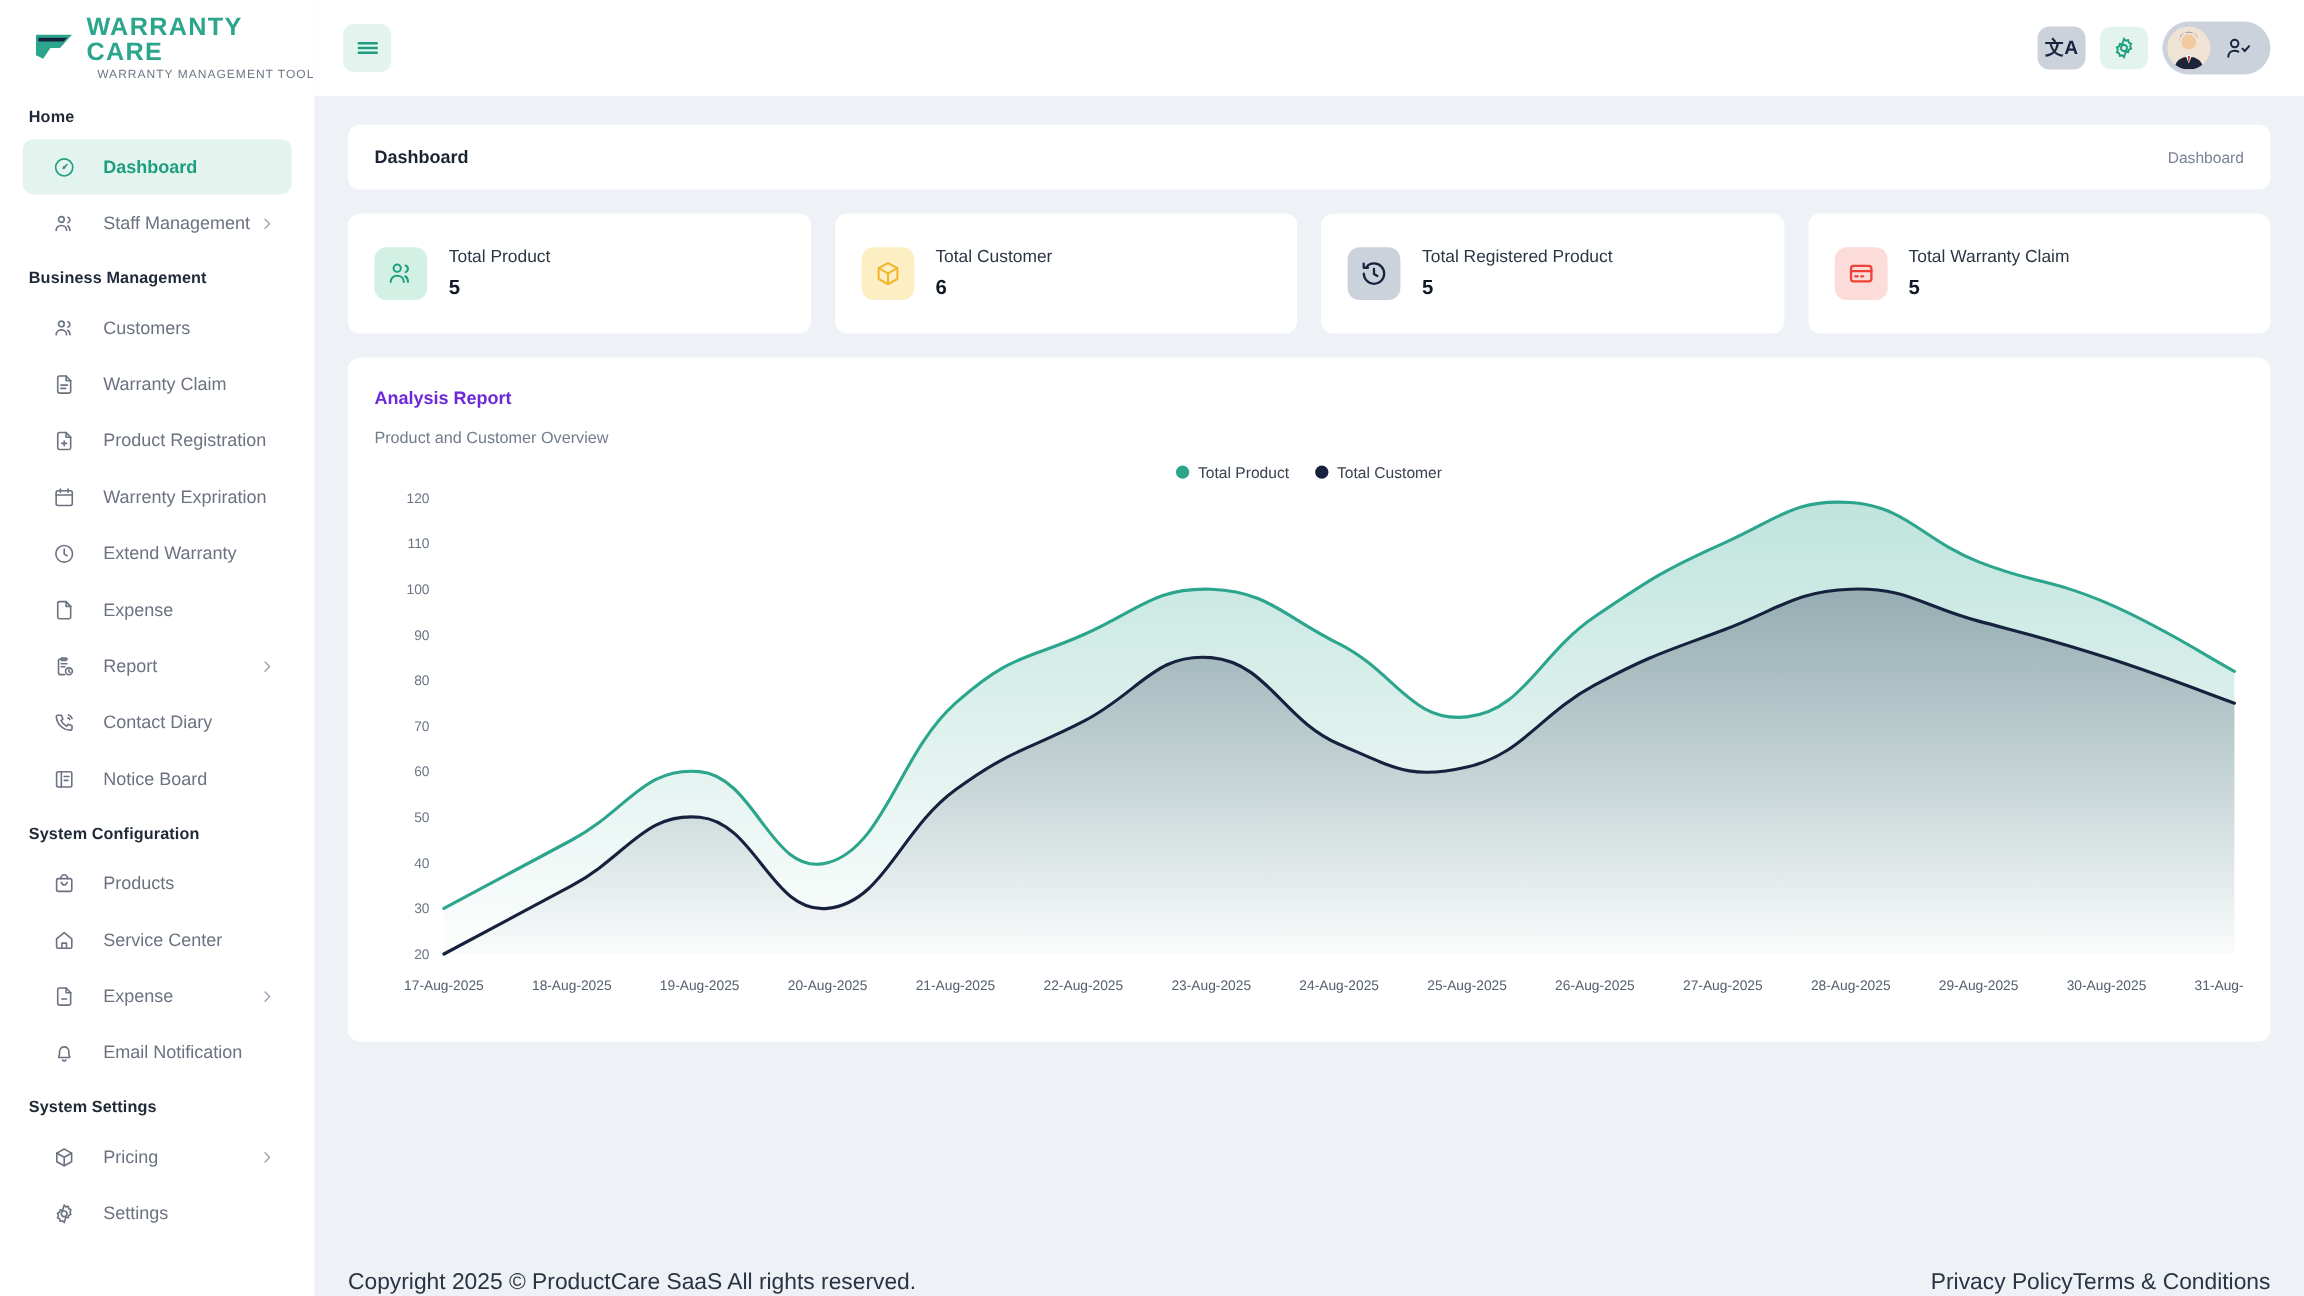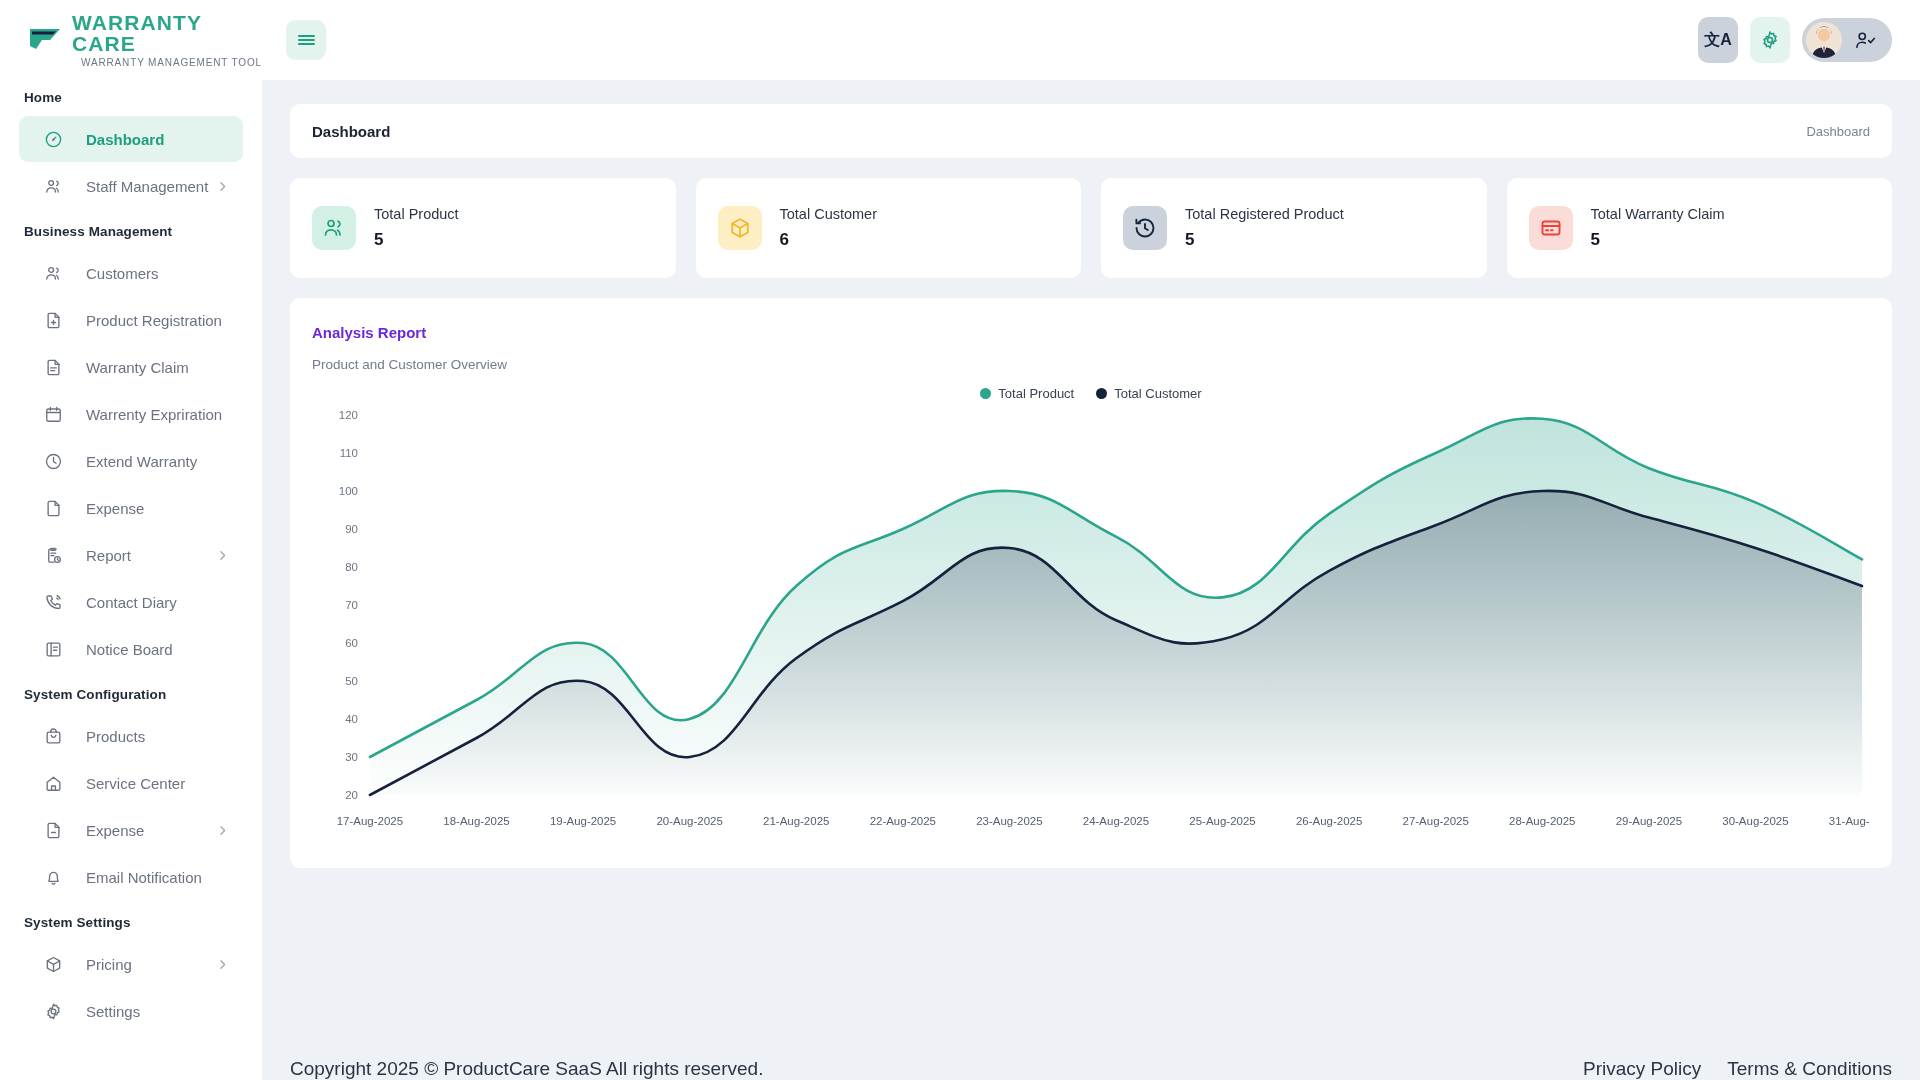--- a/index.html
+++ b/index.html
@@ -62,21 +62,21 @@
   .burger {
     width: 40px; height: 40px; border-radius: 9px; background: #e3f4ee;
     display: flex; align-items: center; justify-content: center; cursor: pointer;
   }
   .burger span {
     display: block; width: 17px; height: 2px; background: #1f9e7f;
     border-radius: 2px; margin: 2.1px 0;
   }
   .topbar-right { margin-left: auto; display: flex; align-items: center; gap: 12px; }
   .icon-btn {
-    width: 40px; height: 46px; border-radius: 10px;
+    width: 40px; height: 36px; border-radius: 10px;
     display: flex; align-items: center; justify-content: center; cursor: pointer;
   }
   .icon-btn.grey { background: #ccd2dc; }
   .icon-btn.green { background: #e3f4ee; }
   .icon-btn .glyph { font-size: 16px; color: #17243f; font-weight: 700; }
   .user-pill {
     height: 44px; border-radius: 22px; background: #ccd2dc;
     display: flex; align-items: center; gap: 12px; padding: 0 16px 0 4px; cursor: pointer;
   }
   .avatar {
@@ -112,21 +112,21 @@
   .legend-dot { width: 11px; height: 11px; border-radius: 50%; }
   .plot-wrap { position: relative; height: 430px; margin-top: 6px; }
   .plot-wrap svg { display: block; width: 100%; height: 100%; }
   .ytick { font-size: 11.5px; fill: #6b7584; text-anchor: end; font-family: "Liberation Sans", sans-serif; }
   .xtick { font-size: 11.5px; fill: #55606f; text-anchor: middle; font-family: "Liberation Sans", sans-serif; }
 
   .footer {
     height: 56px; flex: 0 0 56px; display: flex; align-items: flex-end;
     padding: 0 28px; font-size: 19px; color: #2b3442; background: #eef1f6;
   }
-  .footer-links { margin-left: auto; display: flex; gap: 26px; }
+  .footer-links { margin-left: auto; display: flex; }
   .footer-links span { cursor: pointer; color: #2b3442; }
 </style>
 </head>
 <body>
 
 <div class="app">
 
   <aside class="sidebar">
     <div class="logo-area">
       <div class="logo-mark">
@@ -179,34 +179,34 @@
               <path d="M18 19c0-2.4-.9-4-2.4-4.8"></path>
             </svg>
           </span>
           <span>Customers</span>
         </div>
         <div class="nav-item">
           <span class="ico">
             <svg viewBox="0 0 24 24" fill="none" stroke="#6b7280" stroke-width="1.7" stroke-linecap="round" stroke-linejoin="round">
               <path d="M14 3H7a1.8 1.8 0 00-1.8 1.8v14.4A1.8 1.8 0 007 21h10a1.8 1.8 0 001.8-1.8V8z"></path>
               <path d="M14 3v5h5"></path>
-              <path d="M12 12v5M9.5 14.5h5"></path>
-            </svg>
-          </span>
-          <span>Product Registration</span>
+              <path d="M8.5 12.5h7M8.5 16h5"></path>
+            </svg>
+          </span>
+          <span>Warranty Claim</span>
         </div>
         <div class="nav-item">
           <span class="ico">
             <svg viewBox="0 0 24 24" fill="none" stroke="#6b7280" stroke-width="1.7" stroke-linecap="round" stroke-linejoin="round">
               <path d="M14 3H7a1.8 1.8 0 00-1.8 1.8v14.4A1.8 1.8 0 007 21h10a1.8 1.8 0 001.8-1.8V8z"></path>
               <path d="M14 3v5h5"></path>
-              <path d="M8.5 12.5h7M8.5 16h5"></path>
-            </svg>
-          </span>
-          <span>Warranty Claim</span>
+              <path d="M12 12v5M9.5 14.5h5"></path>
+            </svg>
+          </span>
+          <span>Product Registration</span>
         </div>
         <div class="nav-item">
           <span class="ico">
             <svg viewBox="0 0 24 24" fill="none" stroke="#6b7280" stroke-width="1.7" stroke-linecap="round" stroke-linejoin="round">
               <rect x="3.5" y="5" width="17" height="15.5" rx="2"></rect>
               <path d="M3.5 9.5h17M8 3.2v3.4M16 3.2v3.4"></path>
             </svg>
           </span>
           <span>Warrenty Expriration</span>
         </div>

